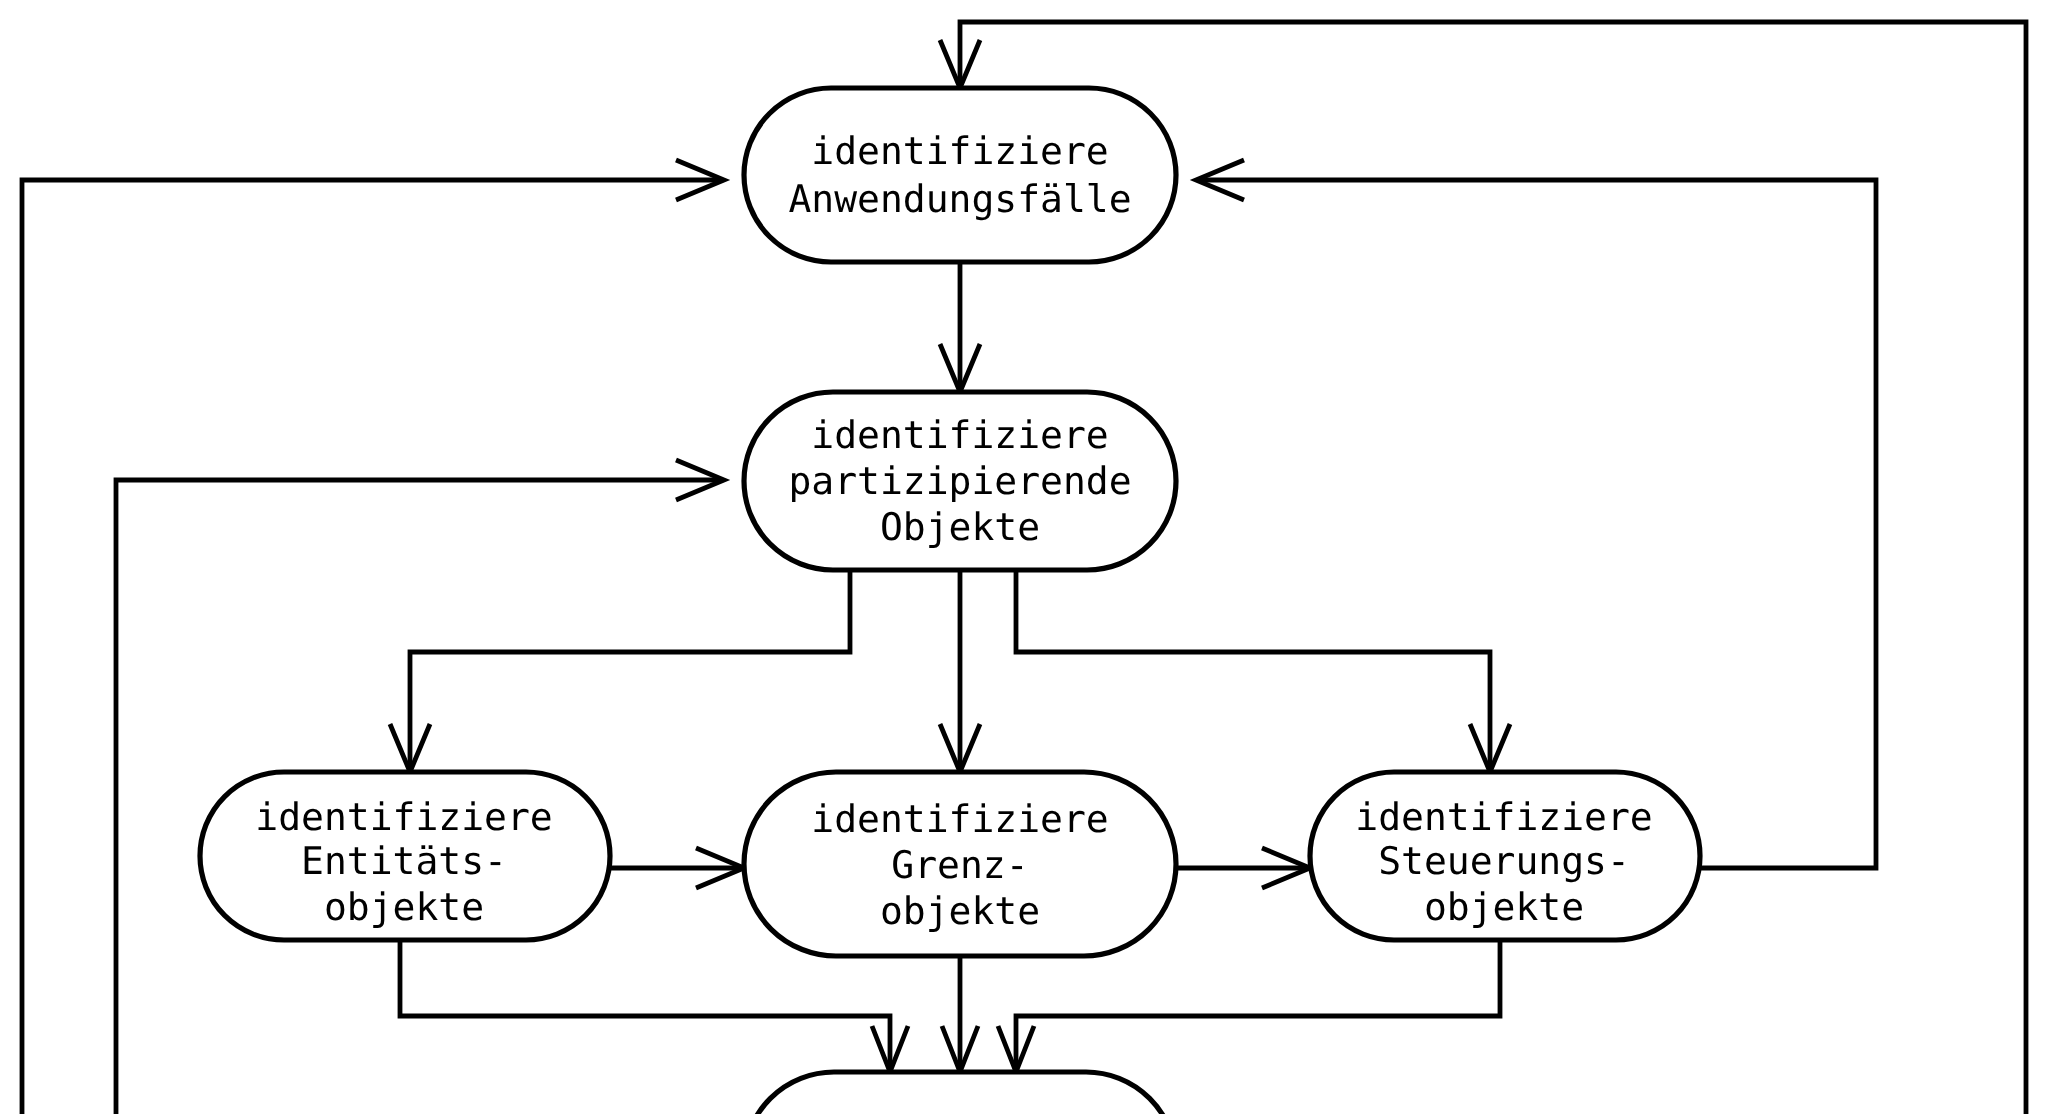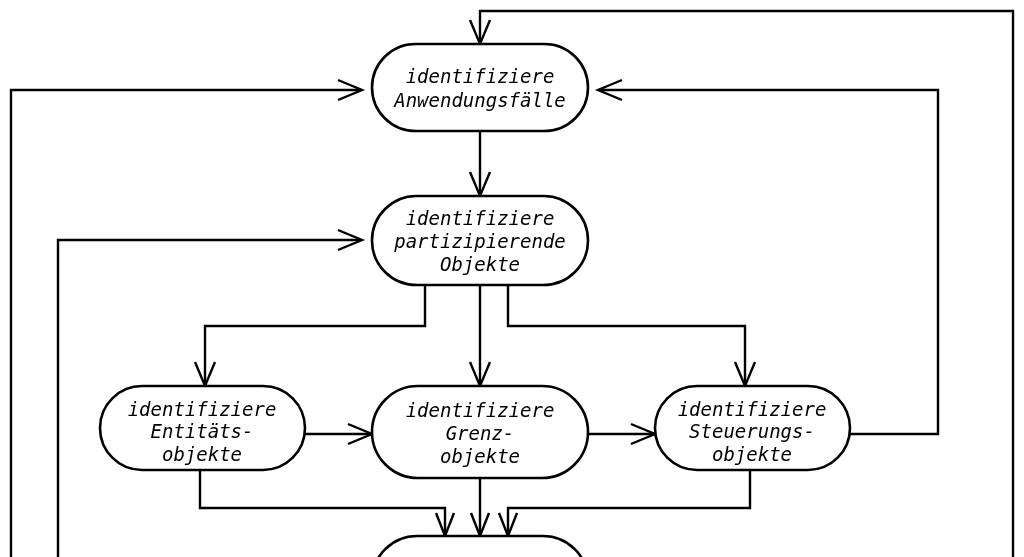--- a/index.html
+++ b/index.html
@@ -12,21 +12,20 @@
     width: 1024px;
     height: 557px;
     overflow: hidden;
     font-family: "DejaVu Sans Mono", "Liberation Mono", monospace;
   }
   #diagram-root {
     position: relative;
     width: 912px;
     height: 557px;
     background: #ffffff;
-    font-style: italic;
   }
   svg#flowchart {
     display: block;
     width: 1024px;
     height: 557px;
   }
   .node-shape {
     fill: #ffffff;
     stroke: #000000;
     stroke-width: 2.6;

